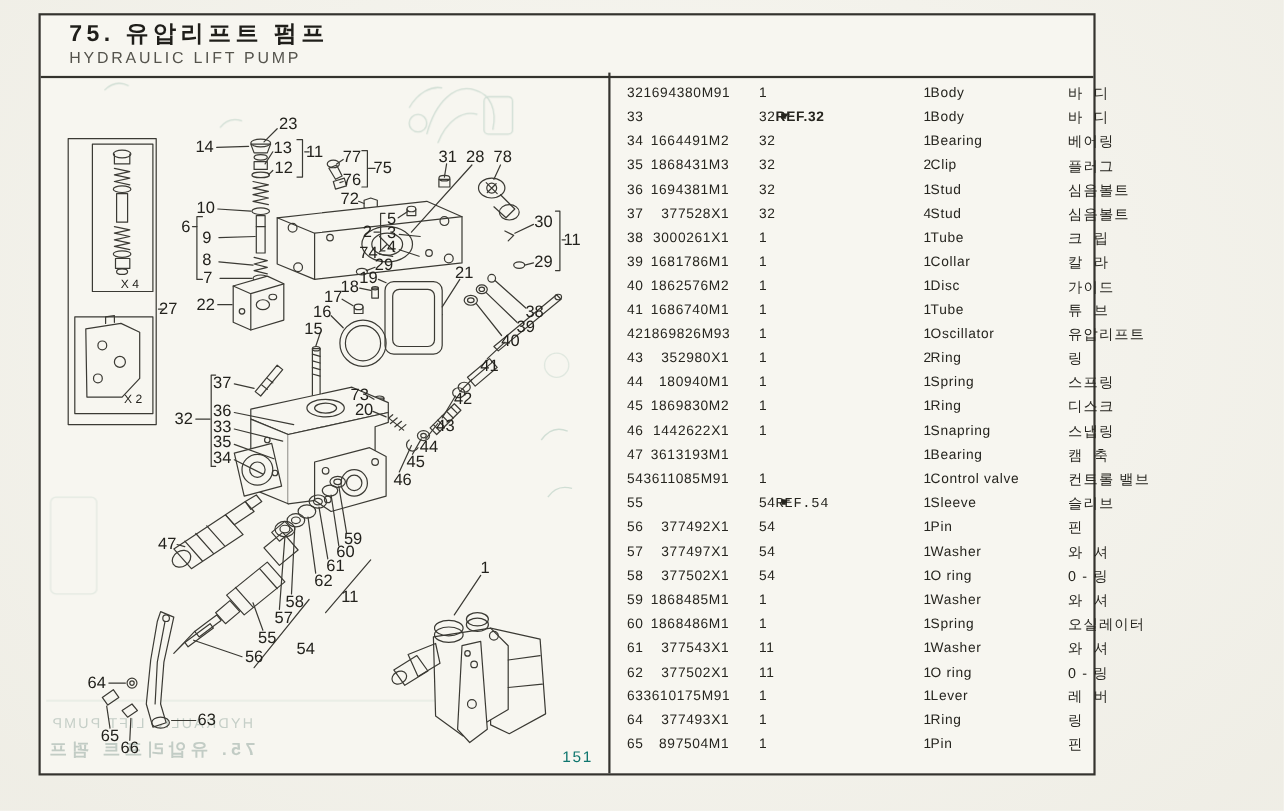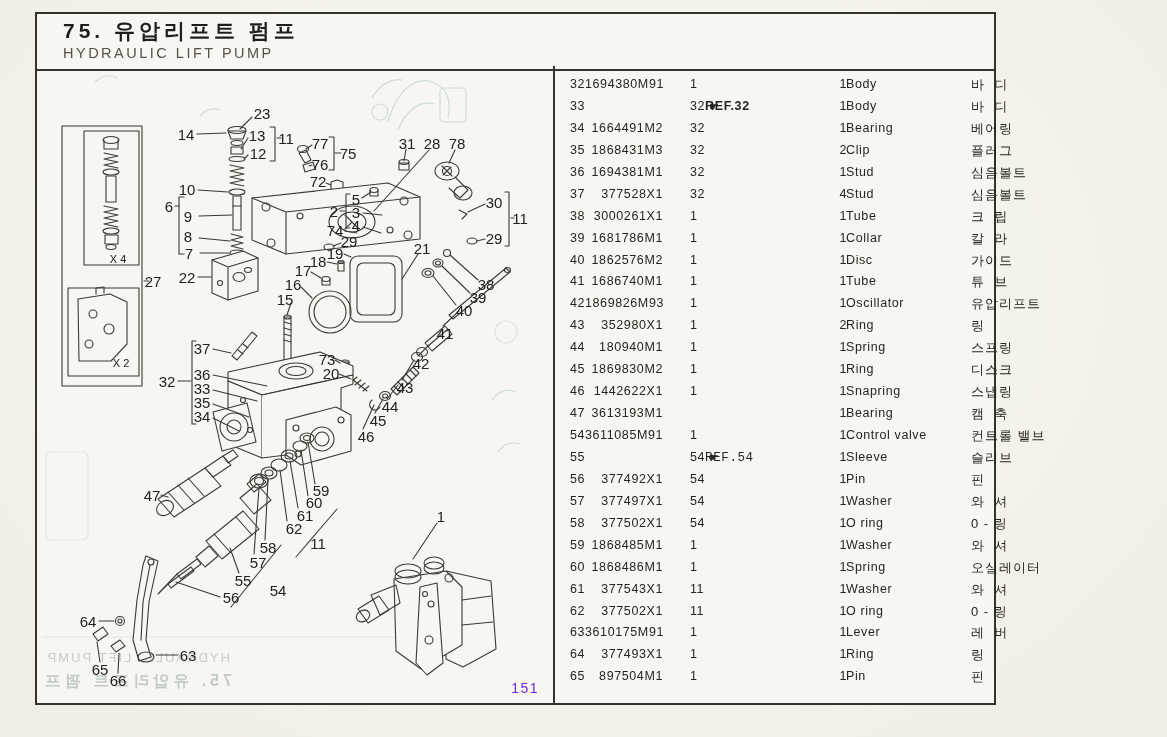--- a/index.html
+++ b/index.html
@@ -19,21 +19,21 @@
     position:absolute;left:0;top:0;right:0;height:50px;
     border-bottom:2px solid #34332e;
     padding:5px 0 0 26px;box-sizing:content-box;
   }
   .title-ko{font-size:21px;font-weight:bold;letter-spacing:4px;color:#1f1e1a;line-height:24px;}
   .title-en{font-size:14.5px;letter-spacing:2.5px;color:#54534c;line-height:19px;margin-top:1px;}
   .diagram-panel{position:absolute;left:0;top:52px;width:516px;bottom:0;}
   .diagram-svg{position:absolute;left:0;top:0;}
   .page-number{
     position:absolute;right:14px;bottom:7px;
-    font-size:14px;letter-spacing:1.5px;color:#6d28d9;
+    font-size:14px;letter-spacing:1.5px;color:#0f766e;
   }
   .table-panel{
     position:absolute;left:516px;top:52px;right:0;bottom:0;
     border-left:2px solid #34332e;box-sizing:border-box;
   }
   .rows{position:absolute;left:0;right:0;top:8px;}
   .prow{position:relative;height:21.95px;font-size:12.5px;letter-spacing:0.6px;line-height:21.95px;color:#26251f;}
   .prow span{position:absolute;top:0;white-space:pre;}
   .c-ref{left:15px;}
   .c-part{left:30px;width:78px;text-align:right;}

